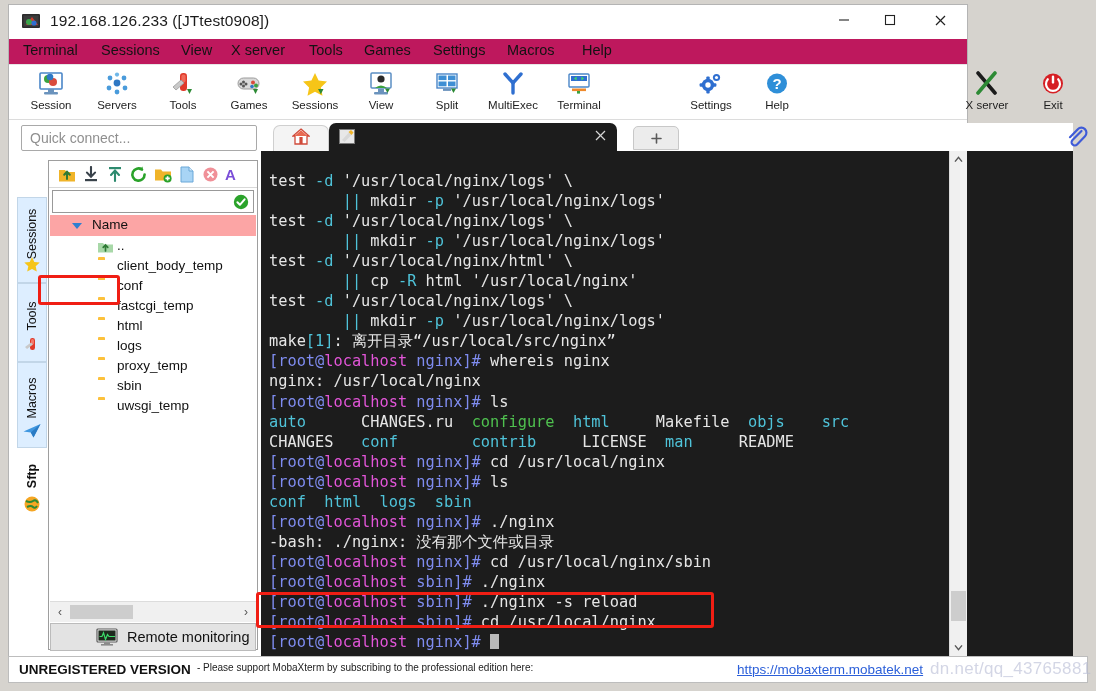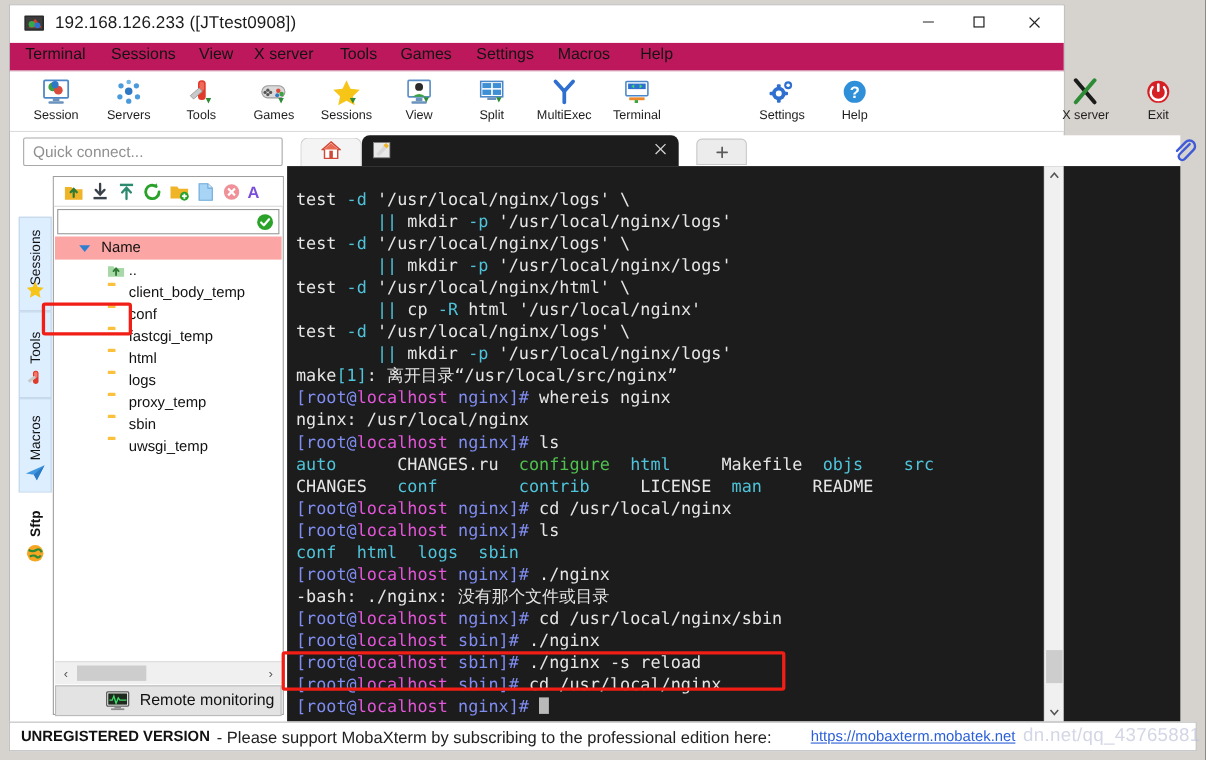--- a/index.html
+++ b/index.html
@@ -183,21 +183,21 @@
 
   
   .annot{position:absolute;border:3px solid #f01e14;border-radius:3px;pointer-events:none;}
 
   
   .status{
     position:absolute;left:8px;top:656px;width:1080px;height:27px;background:#fff;
     border:1px solid #bdbdbd;box-sizing:border-box;
   }
   .status .s1{position:absolute;left:10px;top:5px;font-size:13.5px;font-weight:bold;color:#111;}
-  .status .s2{position:absolute;left:188px;top:5px;font-size:15px;color:#222;}
+  .status .s2{position:absolute;left:188px;top:5px;font-size:10px;color:#222;}
   .status .s3{position:absolute;left:728px;top:5px;font-size:13.5px;color:#2b5fd9;
               text-decoration:underline;cursor:default;}
   .wmark{
     position:absolute;left:930px;top:659px;font-size:17px;color:#b9bdd6;opacity:.62;
     font-family:"Liberation Sans",sans-serif;letter-spacing:.3px;white-space:nowrap;
   }
 </style>
 </head>
 <body>
 

